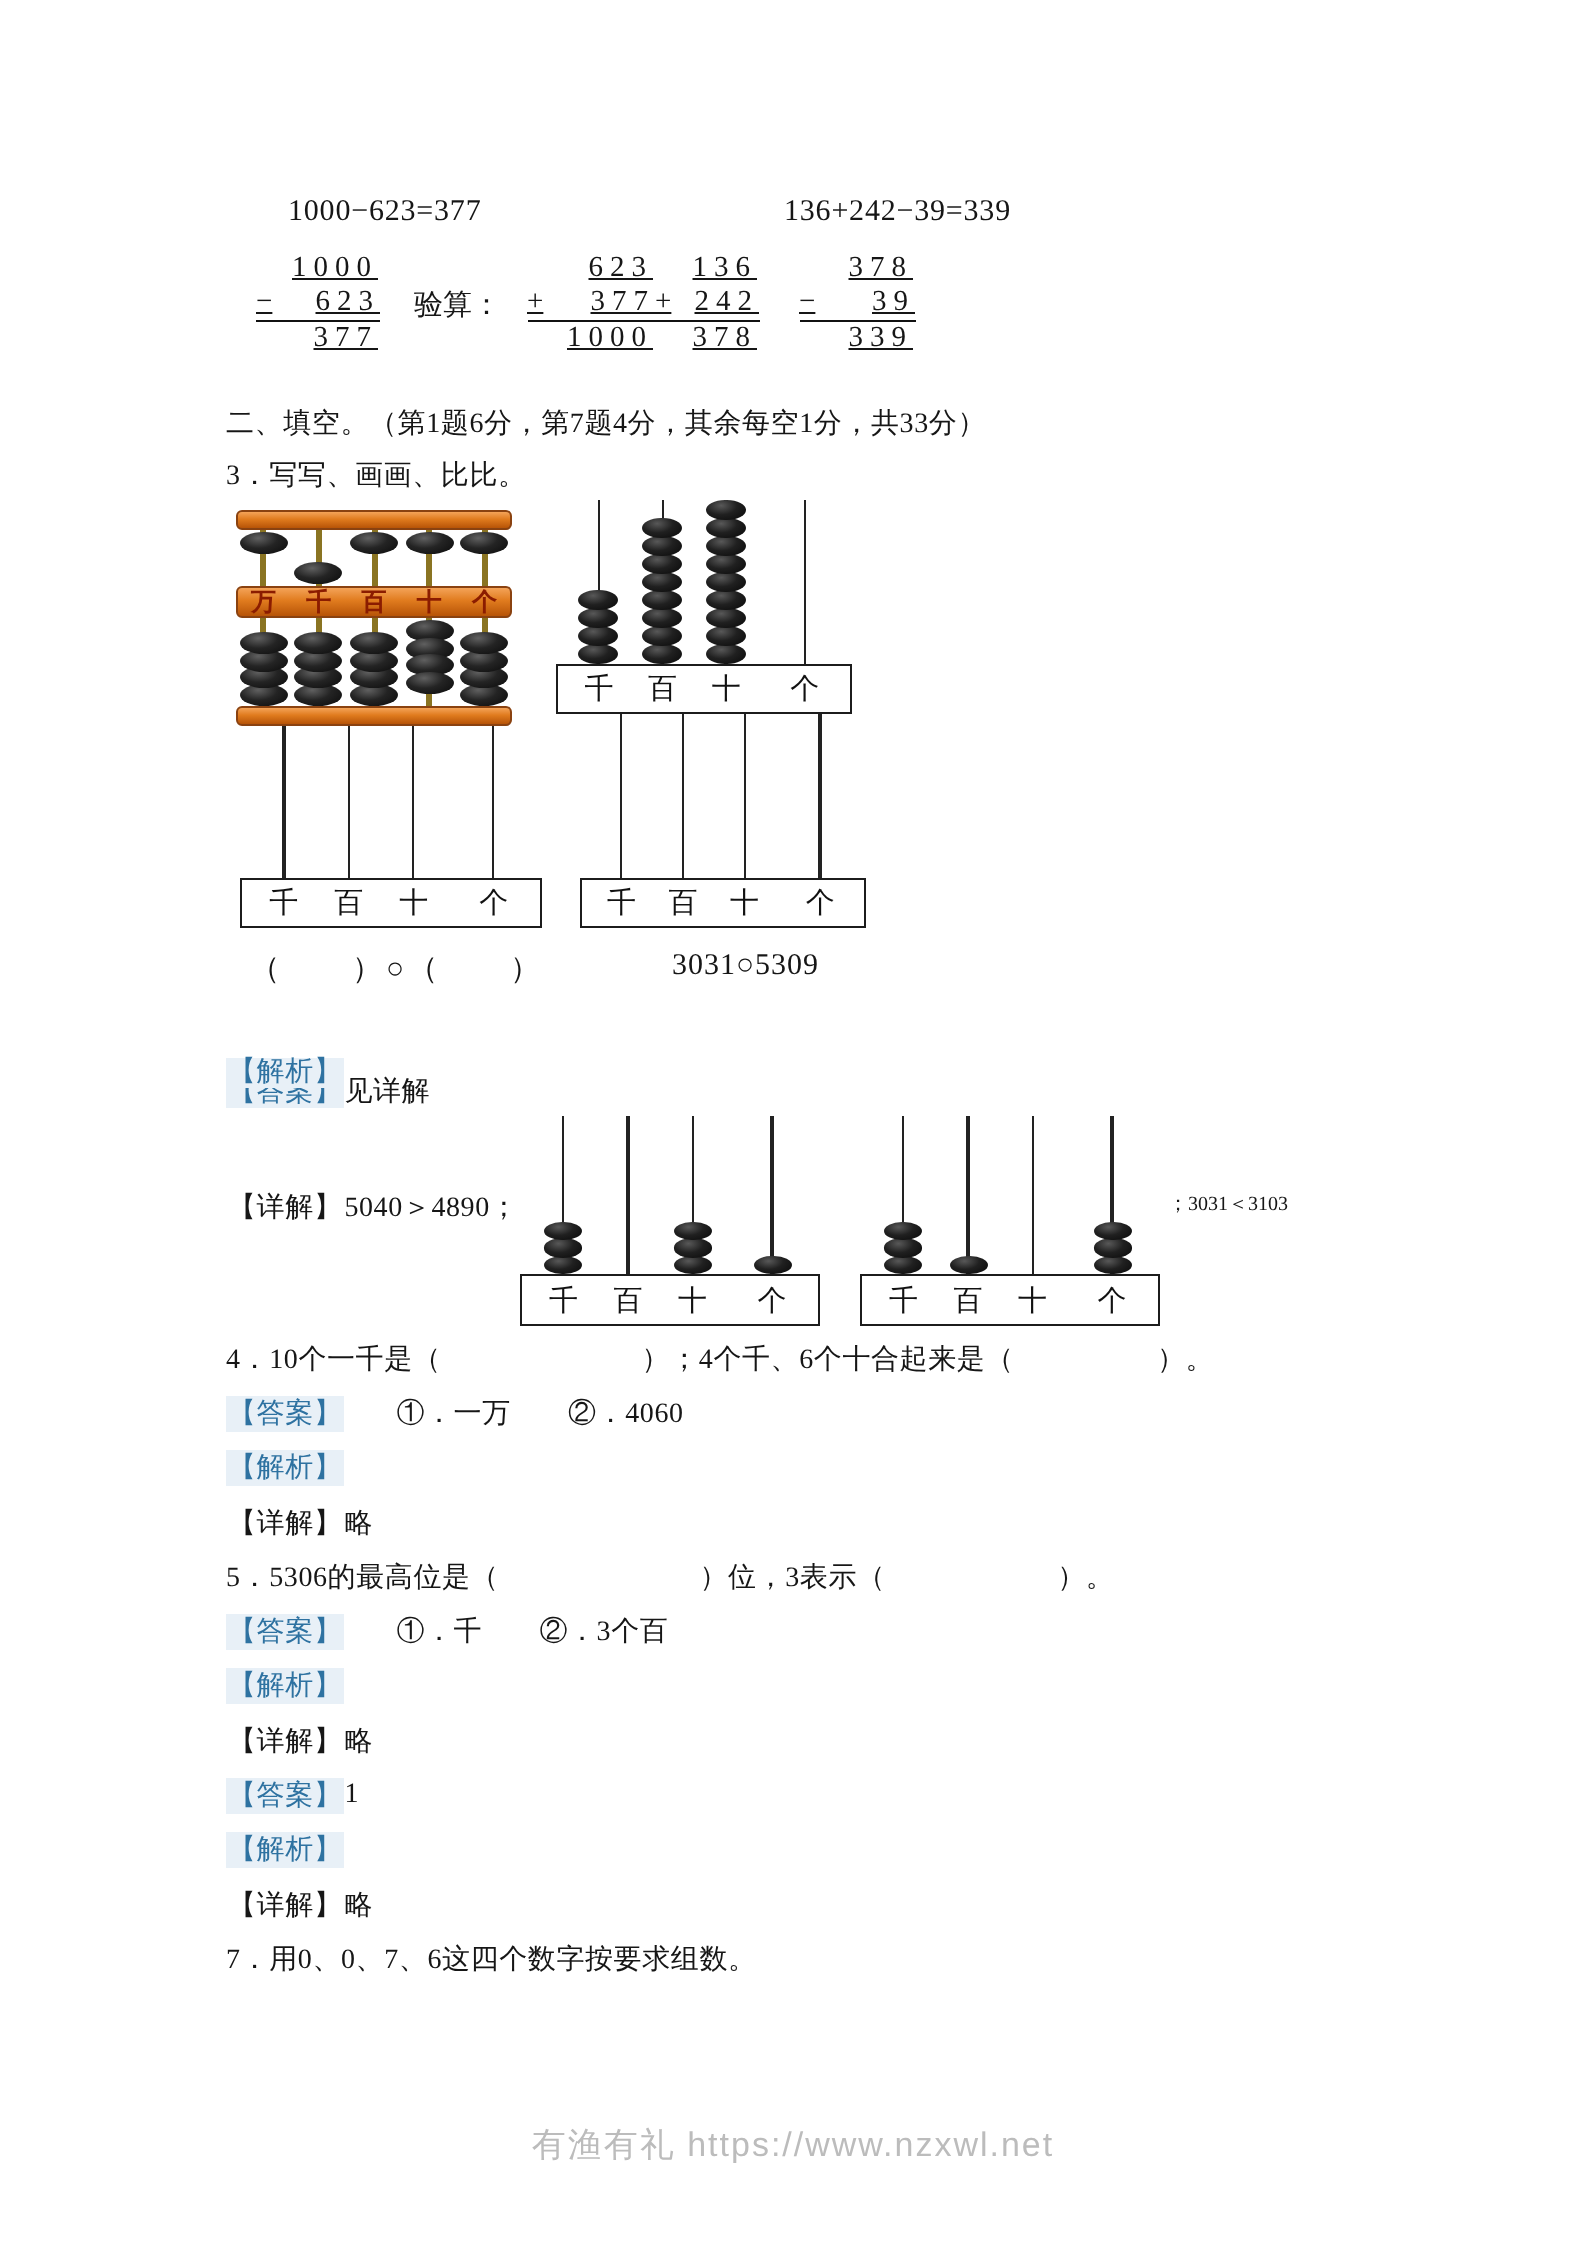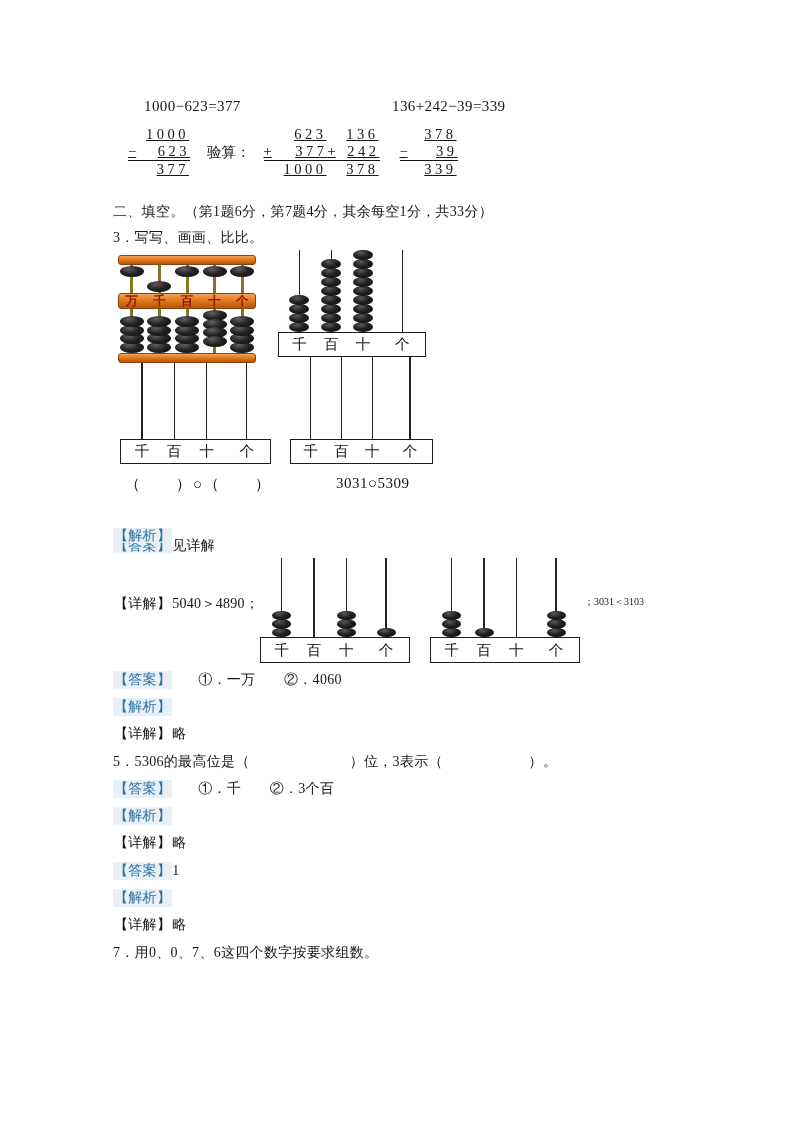--- a/index.html
+++ b/index.html
@@ -252,20 +252,23 @@
       <div class="fbox" style="top: 79px; height: 26px;"></div>
       <div class="flabel" style="left: 10.75px; top: 82.5px;">千</div>
       <div class="flabel" style="left: 43px; top: 82.5px;">百</div>
       <div class="flabel" style="left: 75.25px; top: 82.5px;">十</div>
       <div class="flabel" style="left: 115px; top: 82.5px;">个</div>
     </div>
   <div class="abs detail-t2" style="font-size:10px">；3031＜3103</div>
 
   <div class="qa" id="qa">
       <div class="qa-line">
+        <span class="">4．10个一千是（　　　　　　　）；4个千、6个十合起来是（　　　　　）。</span>
+      </div>
+      <div class="qa-line">
         <span class="tag">【答案】</span>
         <span class="gap">①．一万　　②．4060</span>
       </div>
       <div class="qa-line">
         <span class="tag">【解析】</span>
         <span class=""></span>
       </div>
       <div class="qa-line">
         <span class="tag black">【详解】</span>
         <span class="">略</span>
@@ -295,13 +298,14 @@
       </div>
       <div class="qa-line">
         <span class="tag black">【详解】</span>
         <span class="">略</span>
       </div>
       <div class="qa-line">
         <span class="">7．用0、0、7、6这四个数字按要求组数。</span>
       </div>
     </div>
 
+  <div class="footer">有渔有礼 https://www.nzxwl.net</div>
 </div>
 
 </body></html>

